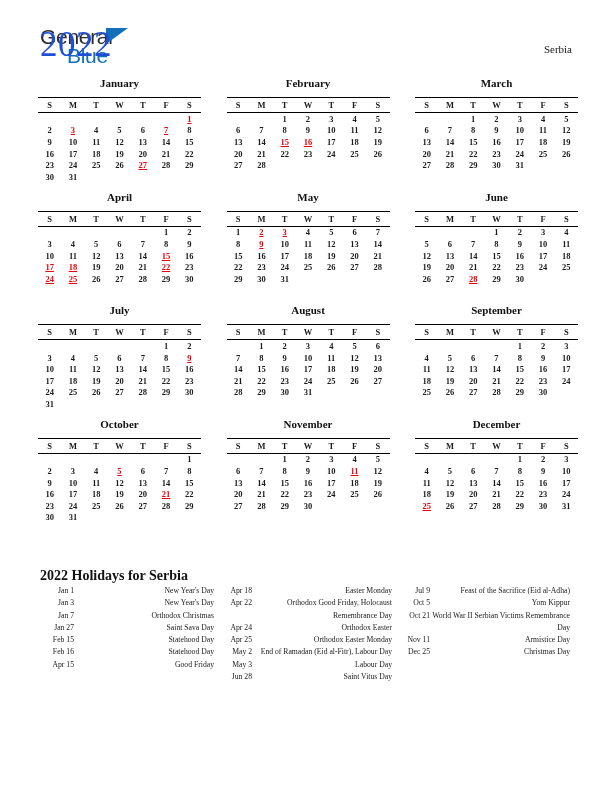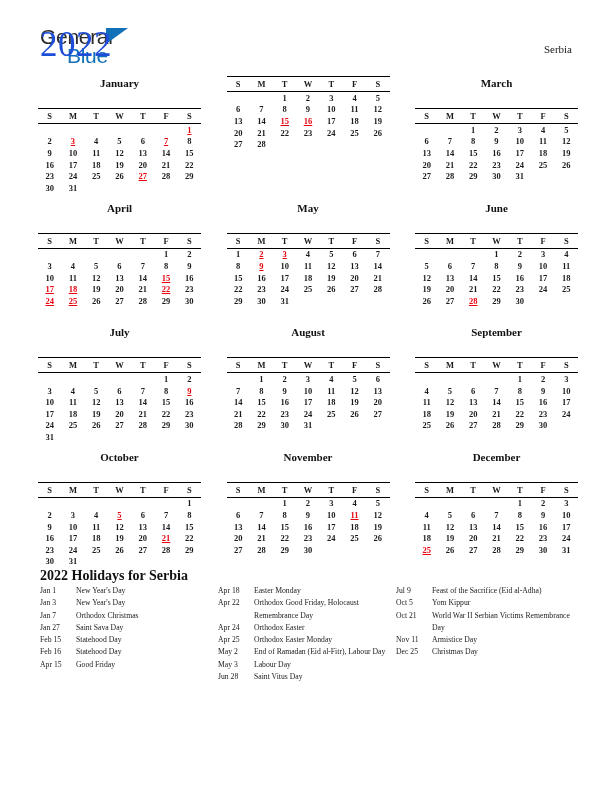--- a/index.html
+++ b/index.html
@@ -100,21 +100,21 @@
   }
   .month {
     width: 163px;
   }
   .month-name {
     text-align: center;
     font-size: 11px;
     line-height: 14px;
     font-weight: bold;
     color: #111111;
-    margin-bottom: 18px;
+    margin-bottom: 7px;
   }
   table.cal {
     width: 163px;
     border-collapse: collapse;
     table-layout: fixed;
   }
   table.cal th {
     font-size: 8.5px;
     font-weight: bold;
     color: #1a1a1a;
@@ -156,20 +156,21 @@
     line-height: 12px;
   }
   .holiday-cols {
     display: flex;
     width: 534px;
   }
   .holiday-col {
     width: 178px;
     padding-right: 4px;
     box-sizing: border-box;
+    text-align: right;
   }
   .holiday-item {
     font-size: 7.7px;
     line-height: 12.3px;
     color: #1a1a1a;
     position: relative;
     padding-left: 36px;
   }
   .holiday-date {
     position: absolute;
@@ -266,20 +267,21 @@
                 <td class="empty"></td>
                 <td class="empty"></td>
                 <td class="empty"></td>
                 <td class="empty"></td>
                 <td class="empty"></td>
               </tr>
             </tbody>
           </table>
         </div>
         <div class="month">
+          <div class="month-name">February</div>
           <table class="cal">
             <thead>
               <tr>
                 <th>S</th>
                 <th>M</th>
                 <th>T</th>
                 <th>W</th>
                 <th>T</th>
                 <th>F</th>
                 <th>S</th>

